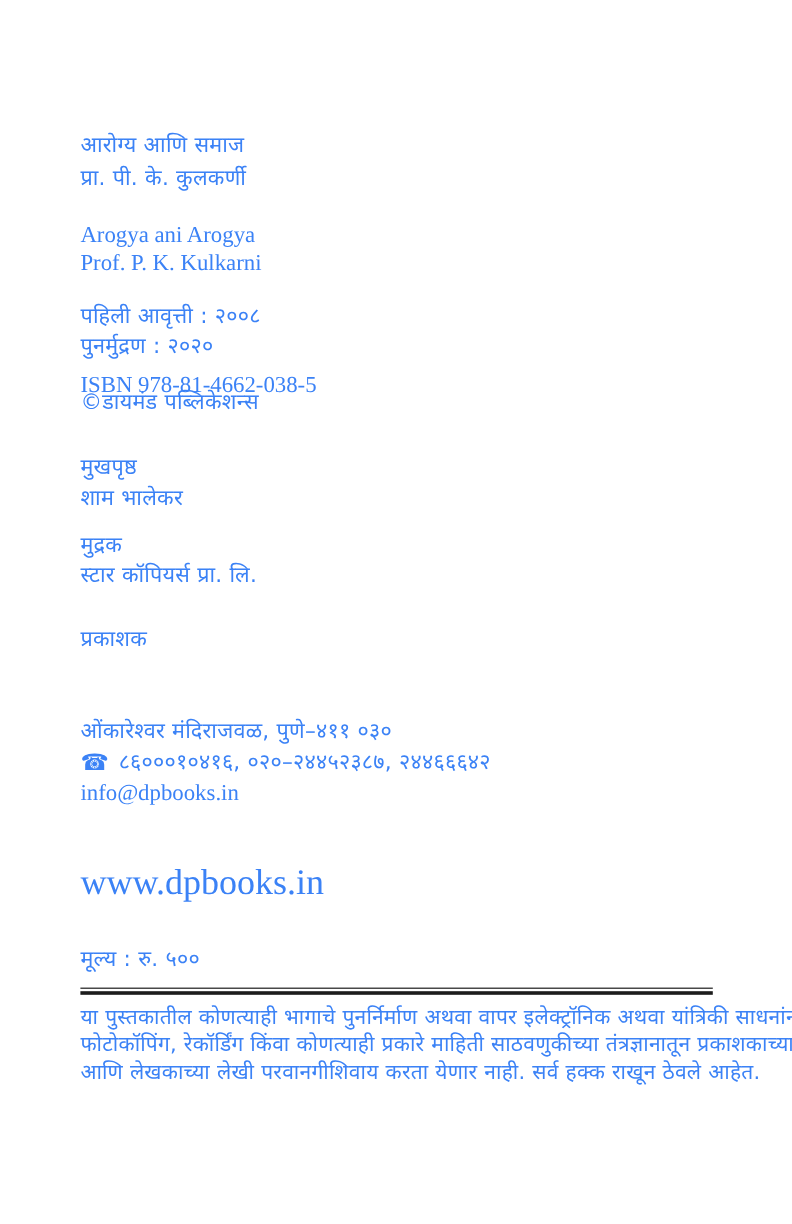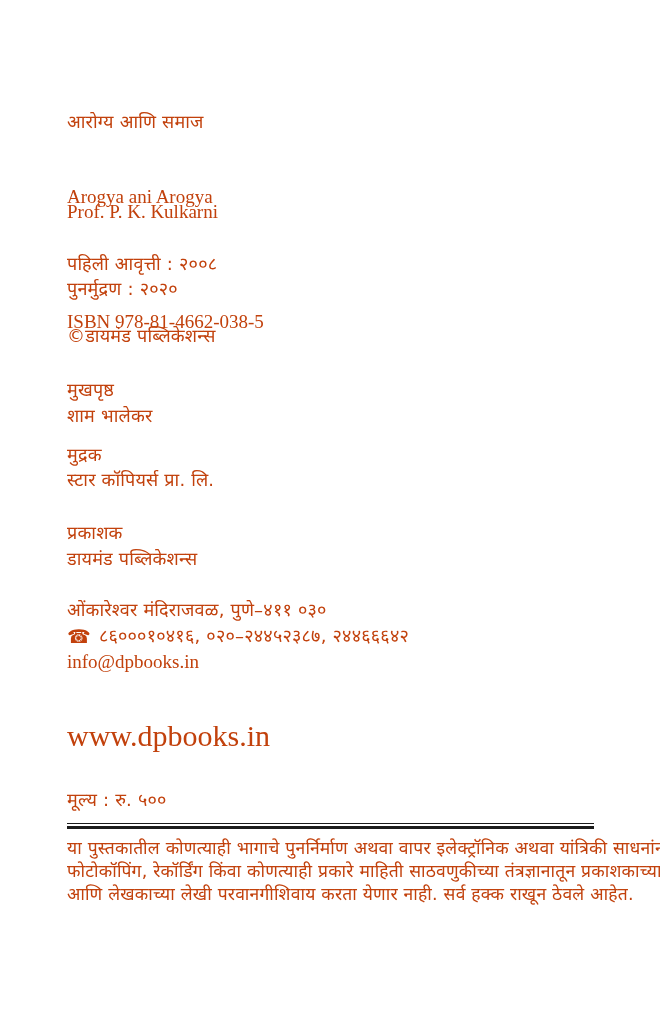--- a/index.html
+++ b/index.html
@@ -5,21 +5,21 @@
   html, body {
     margin: 0;
     padding: 0;
     background: #ffffff;
   }
   .page {
     position: relative;
     width: 660px;
     height: 1020px;
     background: #ffffff;
-    color: #c2410c;
+    color: #3b82f6;
     overflow: hidden;
   }
   .line {
     position: absolute;
     left: 67px;
     white-space: nowrap;
   }
   
   .dev {
     font-family: "DejaVu Sans", "Liberation Sans", sans-serif;
@@ -61,39 +61,39 @@
     white-space: nowrap;
     overflow: visible;
   }
 </style>
 </head>
 <body>
 
 <div class="page">
 
   <div class="line dev" style="top:110px">आरोग्य आणि समाज</div>
+  <div class="line dev" style="top:137px">प्रा. पी. के. कुलकर्णी</div>
 
   <div class="line lat" style="top:185px">Arogya ani Arogya</div>
-  <div class="line lat" style="top:200px">Prof. P. K. Kulkarni</div>
+  <div class="line lat" style="top:208px">Prof. P. K. Kulkarni</div>
 
   <div class="line dev" style="top:252px">पहिली आवृत्ती : २००८</div>
   <div class="line dev" style="top:277px">पुनर्मुद्रण : २०२०</div>
 
   <div class="line lat" style="top:310px">ISBN 978-81-4662-038-5</div>
 
   <div class="line dev" style="top:324px">©डायमंड पब्लिकेशन्स</div>
 
   <div class="line dev" style="top:378px">मुखपृष्ठ</div>
   <div class="line dev" style="top:404px">शाम भालेकर</div>
 
   <div class="line dev" style="top:443px">मुद्रक</div>
   <div class="line dev" style="top:468px">स्टार कॉपियर्स प्रा. लि.</div>
 
   <div class="line dev" style="top:521px">प्रकाशक</div>
-  <div class="line dev" style="top:547px">डायमंड पब्लिकेशन्स</div>
   <div class="line dev" style="top:598px">ओंकारेश्वर मंदिराजवळ, पुणे–४११ ०३०</div>
 
   <div class="line dev phone-row" style="top:624px">
     <span class="phone-glyph">☎</span>
     <span>८६०००१०४१६, ०२०–२४४५२३८७, २४४६६६४२</span>
   </div>
 
   <div class="line lat" style="top:650px">info@dpbooks.in</div>
 
   <div class="line lat website" style="top:724px">www.dpbooks.in</div>

